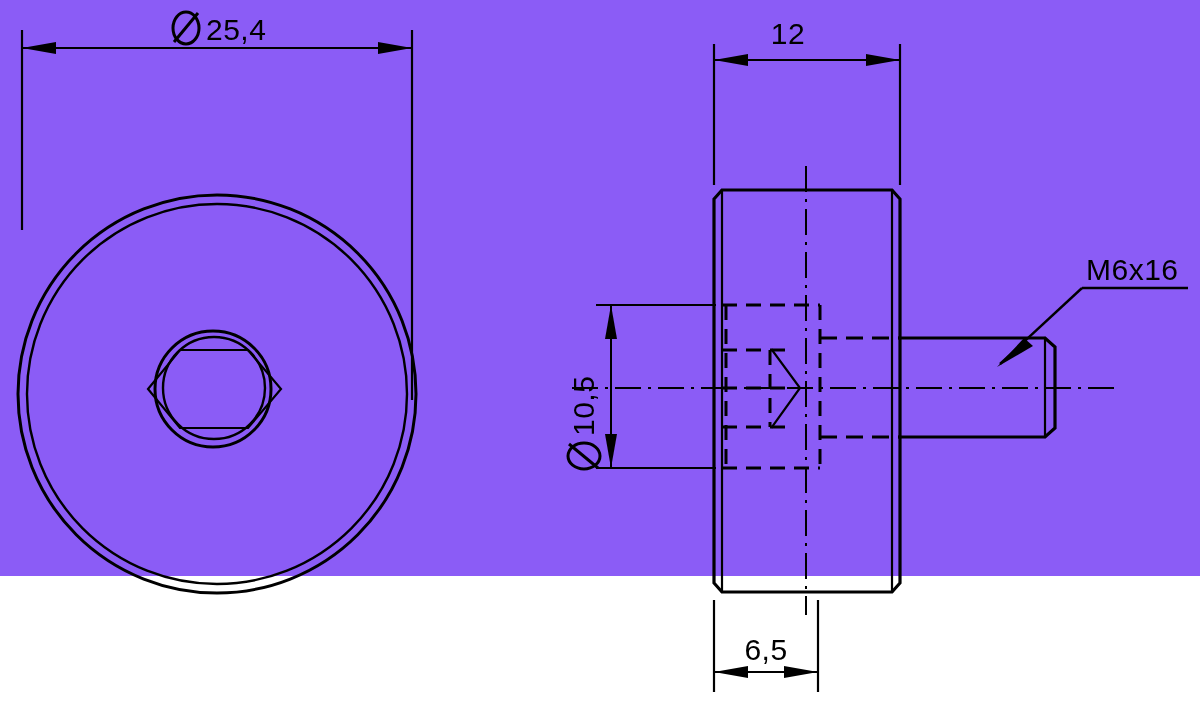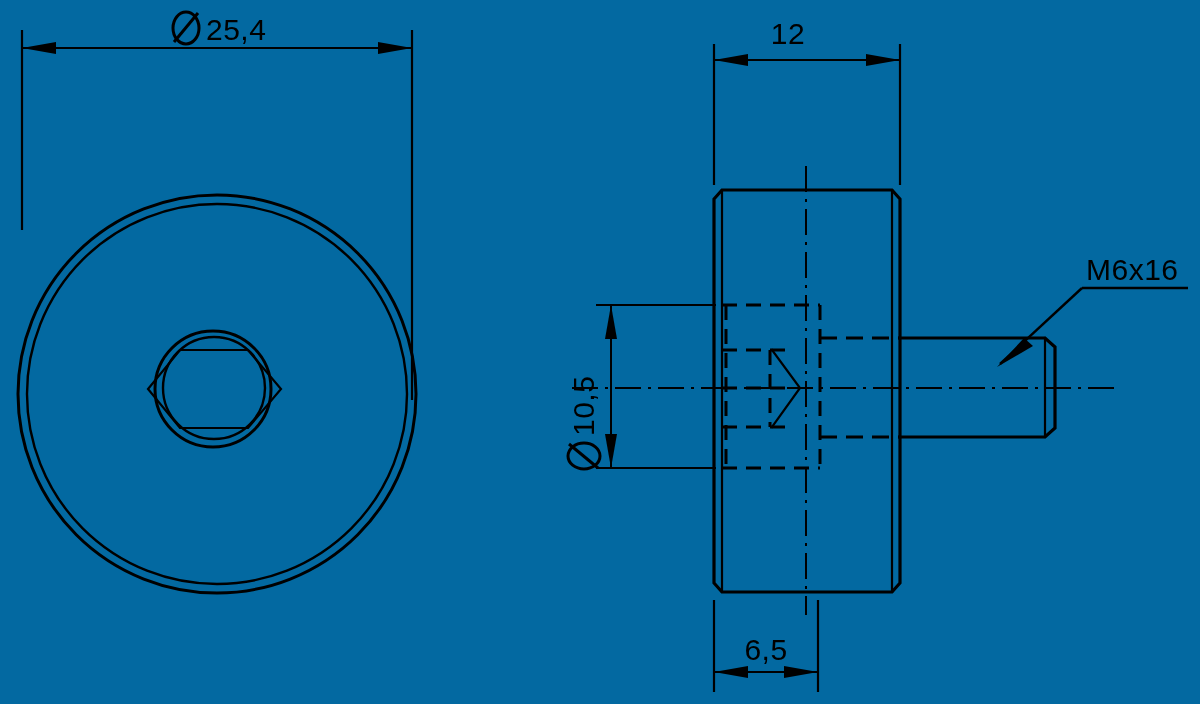--- a/index.html
+++ b/index.html
@@ -9,22 +9,22 @@
   }
   body {
     width: 1200px;
     height: 704px;
     font-family: "Liberation Sans", sans-serif;
     overflow: hidden;
   }
   #drawing-root {
     position: relative;
     width: 1200px;
-    height: 704px;
-    background: #0369a1;
+    height: 576px;
+    background: #8b5cf6;
   }
   svg#cad-svg {
     display: block;
     width: 1200px;
     height: 704px;
   }
   .outline {
     fill: none;
     stroke: #000000;
     stroke-width: 3.2;

